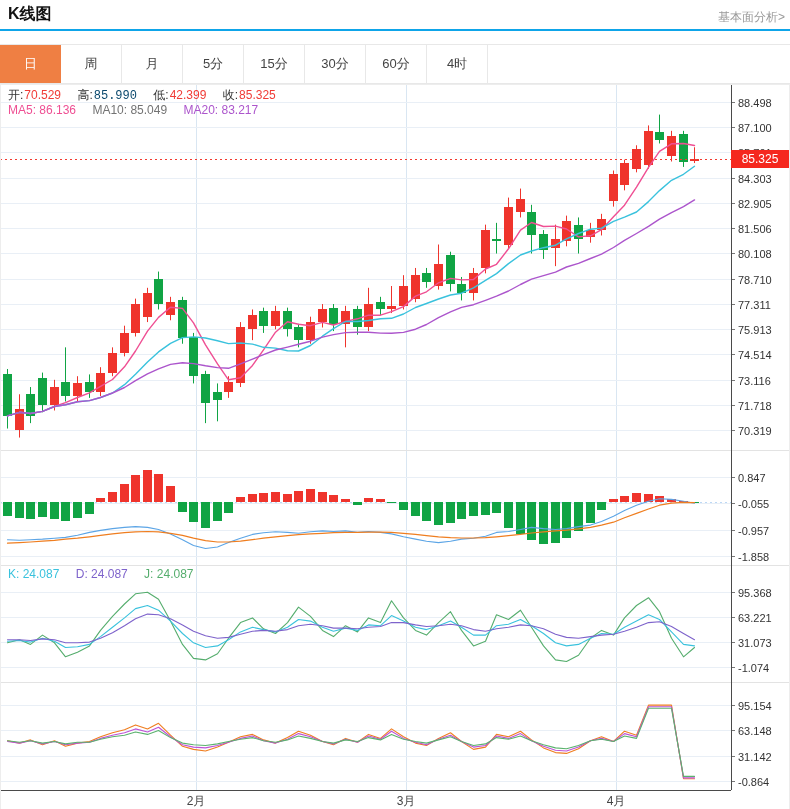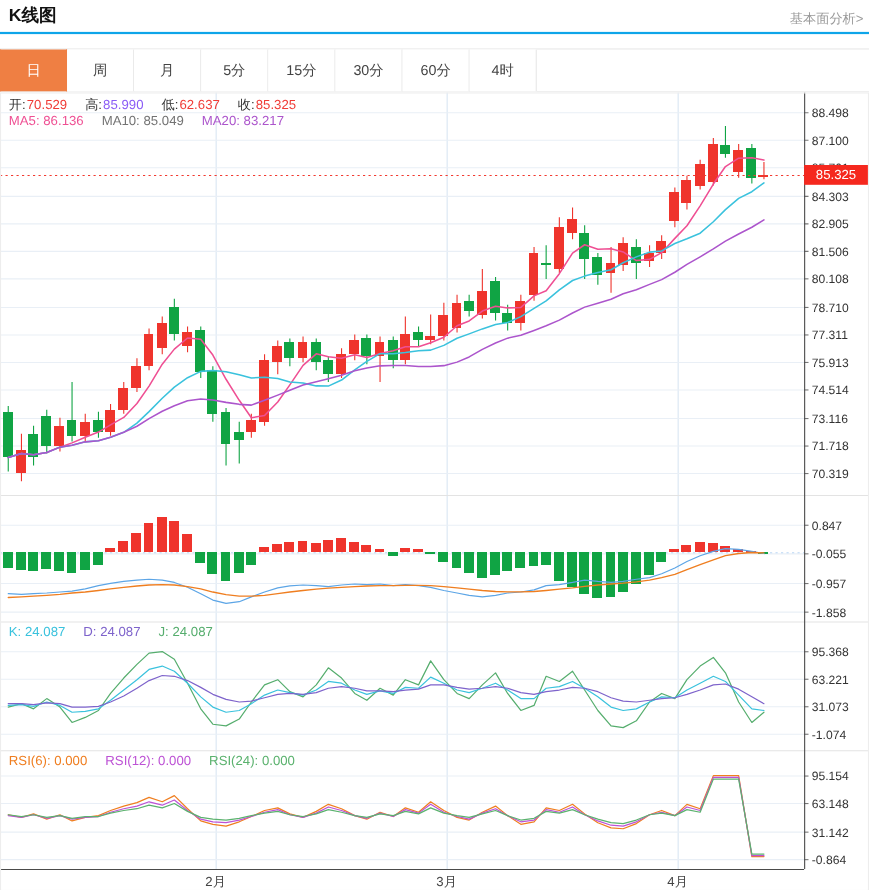--- a/index.html
+++ b/index.html
@@ -319,38 +319,33 @@
       <line x1="731.5" y1="0" x2="731.5" y2="706" stroke="#4a4a4a" stroke-width="1"></line>
       <line x1="0" y1="706.5" x2="731" y2="706.5" stroke="#4a4a4a" stroke-width="1"></line>
       <rect x="0.5" y="0.5" width="789" height="725" fill="none" stroke="#ededed" stroke-width="1"></rect>
       <text x="196" y="721" fill="#444" font-size="12" text-anchor="middle" font-family="Liberation Sans, sans-serif">2月</text>
       <text x="406" y="721" fill="#444" font-size="12" text-anchor="middle" font-family="Liberation Sans, sans-serif">3月</text>
       <text x="616" y="721" fill="#444" font-size="12" text-anchor="middle" font-family="Liberation Sans, sans-serif">4月</text>
     </svg>
 
   <div class="txrow" style="top:3px;">
     <span class="lbl">开:</span><span id="v-open" style="color: rgb(240, 59, 54);">70.529</span>
-    <span class="lbl">高:</span><span id="v-high" style="color: #8b5cf6;">85.990</span>
-    <span class="lbl">低:</span><span id="v-low" style="color: rgb(240, 59, 54);">62.637</span>
+    <span class="lbl">高:</span><span id="v-high" style="color: #0c4a6e; font-family: Liberation Mono, monospace;">85.990</span>
+    <span class="lbl">低:</span><span id="v-low" style="color: rgb(240, 59, 54);">42.399</span>
     <span class="lbl">收:</span><span id="v-close" style="color: rgb(240, 59, 54);">85.325</span>
   </div>
 
   <div class="txrow" style="top:19px;">
     <span id="t-ma5" style="color: rgb(239, 79, 147);">MA5: 86.136</span>
     <span id="t-ma10" style="color: #737373;">MA10: 85.049</span>
     <span id="t-ma20" style="color: rgb(172, 85, 204);">MA20: 83.217</span>
   </div>
 
 
   <div class="txrow" style="top:483px;">
     <span id="t-k" style="color: rgb(58, 194, 221);">K: 24.087</span>
     <span id="t-d" style="color: rgb(126, 99, 203);">D: 24.087</span>
     <span id="t-j" style="color: rgb(85, 173, 109);">J: 24.087</span>
   </div>
 
-  <div class="txrow" style="top:600px;">
-    <span id="t-rsi6" style="color: rgb(239, 126, 32);">RSI(6): 0.000</span>
-    <span id="t-rsi12" style="color: rgb(189, 82, 213);">RSI(12): 0.000</span>
-    <span id="t-rsi24" style="color: rgb(91, 178, 110);">RSI(24): 0.000</span>
-  </div>
 
   <div class="badge" id="badge" style="background: rgb(245, 40, 30);">85.325</div>
 </div>
 
 </body></html>

